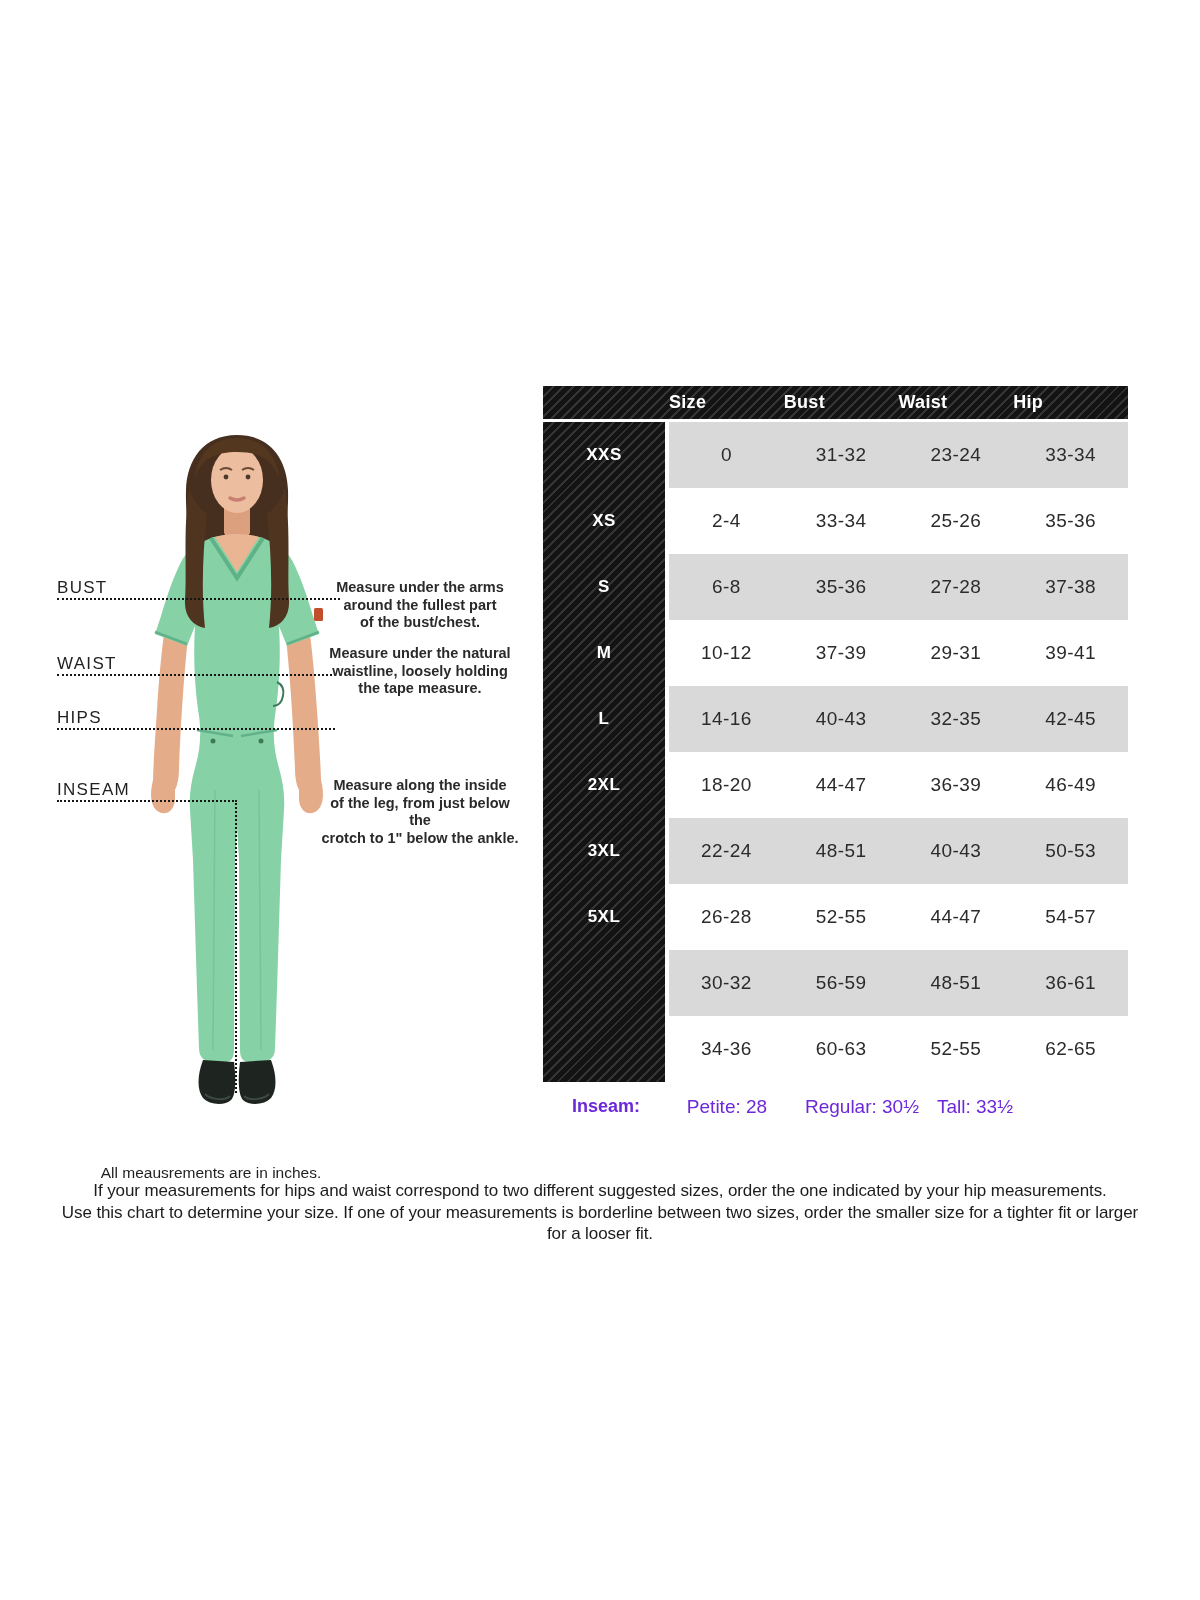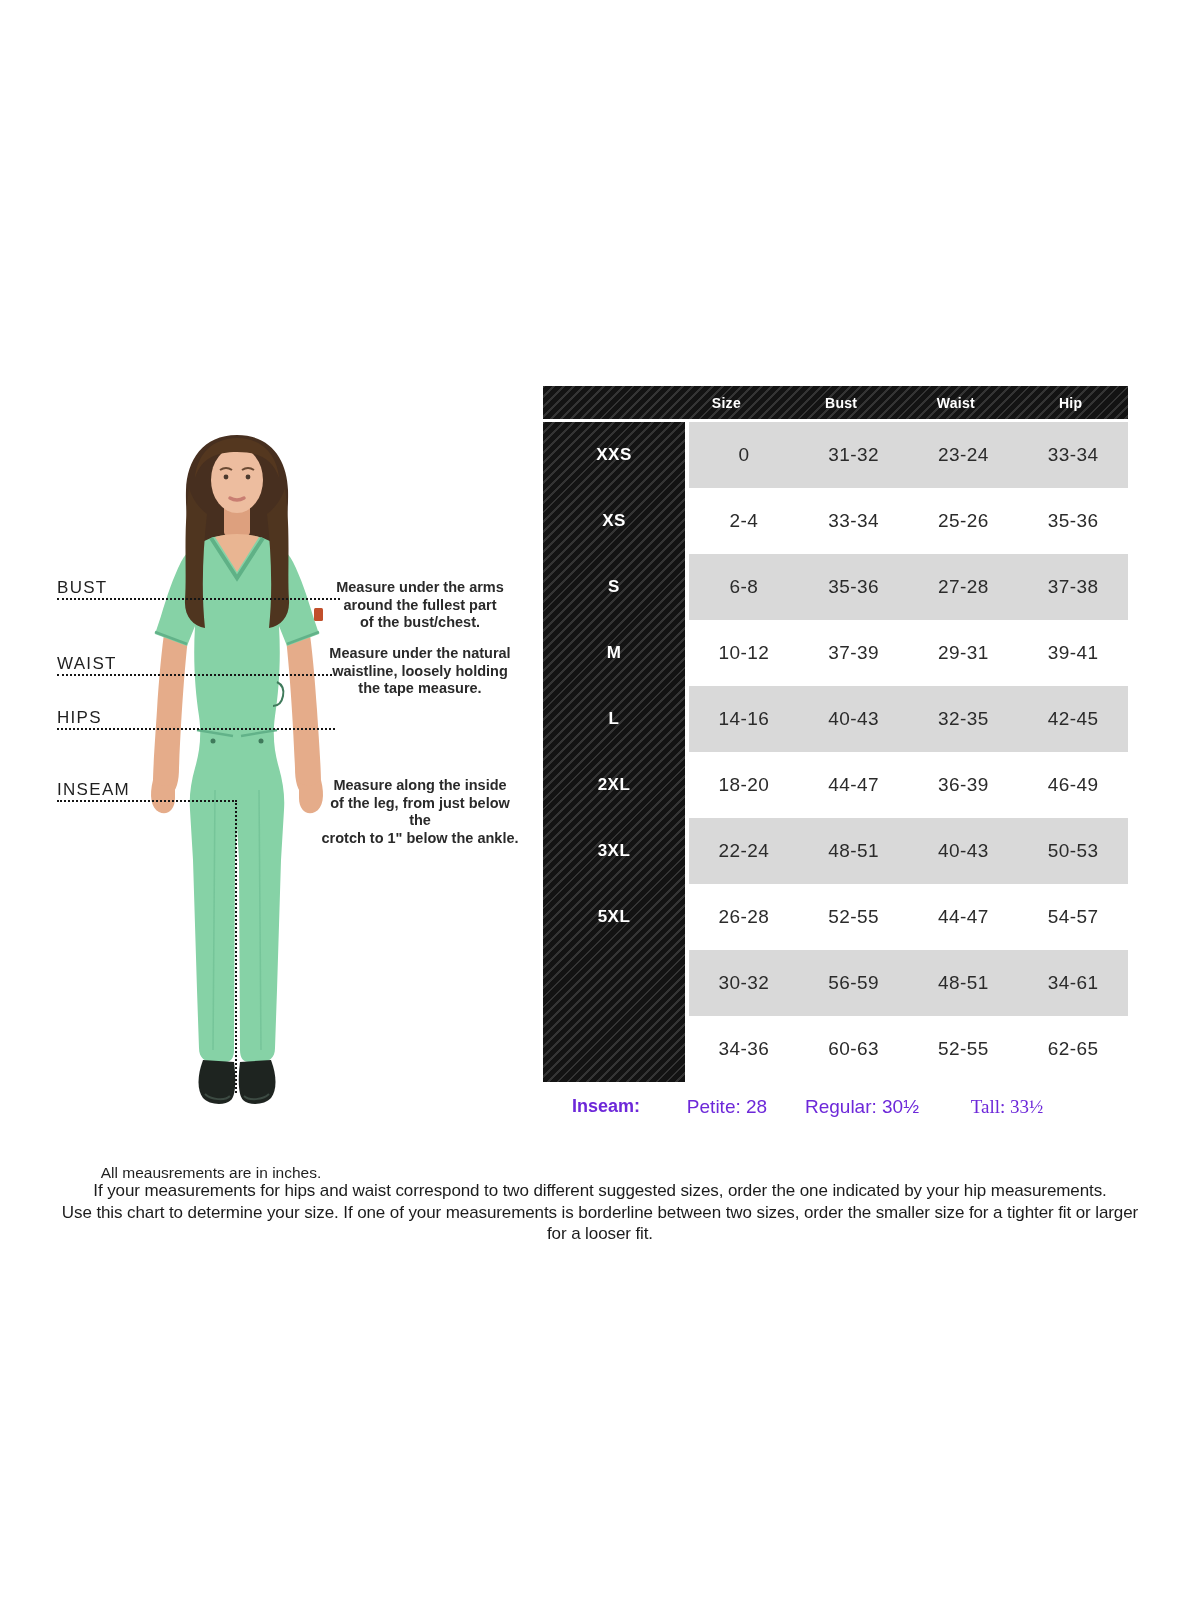--- a/index.html
+++ b/index.html
@@ -22,36 +22,36 @@
 
   
   .table-wrap { position:absolute; left:543px; top:386px; width:585px; }
   .striped {
     background-color:#131313;
     background-image:repeating-linear-gradient(135deg,
       rgba(255,255,255,0.14) 0px, rgba(255,255,255,0.14) 2px,
       rgba(0,0,0,0) 2px, rgba(0,0,0,0) 7px);
   }
   .thead { display:grid; grid-template-columns:126px 1fr 1fr 1fr 1fr; height:33px; align-items:center; }
-  .thead .hcell { text-align:center; color:#ffffff; font-weight:bold; font-size:14px; letter-spacing:0.3px; }
+  .thead .hcell { text-align:left; color:#ffffff; font-weight:bold; font-size:18px; letter-spacing:0.3px; }
   .tbody { display:flex; margin-top:3px; }
-  .size-col { width:142px; margin-right:4px; display:flex; flex-direction:column; }
+  .size-col { width:122px; margin-right:4px; display:flex; flex-direction:column; }
   .size-cell { height:66px; display:flex; align-items:center; justify-content:center;
                color:#ffffff; font-weight:bold; font-size:17px; letter-spacing:0.5px; }
   .data-grid { flex:1; display:grid; grid-template-columns:repeat(4,1fr); grid-auto-rows:66px; }
   .data-cell { display:flex; align-items:center; justify-content:center;
                font-size:19px; color:#2b2b2b; letter-spacing:0.4px; background:#ffffff; }
   .data-cell.row-odd { background:#d9d9d9; }
 
   .inseam-row { position:absolute; left:543px; top:1096px; width:585px; height:24px; font-size:19px; color:#6d28d9; }
   .inseam-label { position:absolute; left:0; width:126px; text-align:center; font-weight:bold; font-size:18px; }
   .inseam-val { position:absolute; transform:translateX(-50%); white-space:nowrap; }
   .inseam-val.v0 { left:184px; }
   .inseam-val.v1 { left:319px; }
-  .inseam-val.v2 { left:464px;font-family:Liberation Serif, serif; }
+  .inseam-val.v2 { left:432px; }
 
   
   .usage { position:absolute; left:50px; top:1180px; width:1100px; text-align:center;
            font-size:17px; line-height:21.5px; color:#1c1c1c; letter-spacing:-0.1px; }
 </style>
 </head>
 <body>
 
 <div class="page">
 
@@ -178,21 +178,21 @@
           <div class="data-cell row-odd">48-51</div>
           <div class="data-cell row-odd">40-43</div>
           <div class="data-cell row-odd">50-53</div>
           <div class="data-cell">26-28</div>
           <div class="data-cell">52-55</div>
           <div class="data-cell">44-47</div>
           <div class="data-cell">54-57</div>
           <div class="data-cell row-odd">30-32</div>
           <div class="data-cell row-odd">56-59</div>
           <div class="data-cell row-odd">48-51</div>
-          <div class="data-cell row-odd">34-61</div>
+          <div class="data-cell row-odd">36-61</div>
           <div class="data-cell">34-36</div>
           <div class="data-cell">60-63</div>
           <div class="data-cell">52-55</div>
           <div class="data-cell">62-65</div>
         </div>
     </div>
   </div>
 
   <div class="inseam-row">
     <span class="inseam-label">Inseam:</span>

